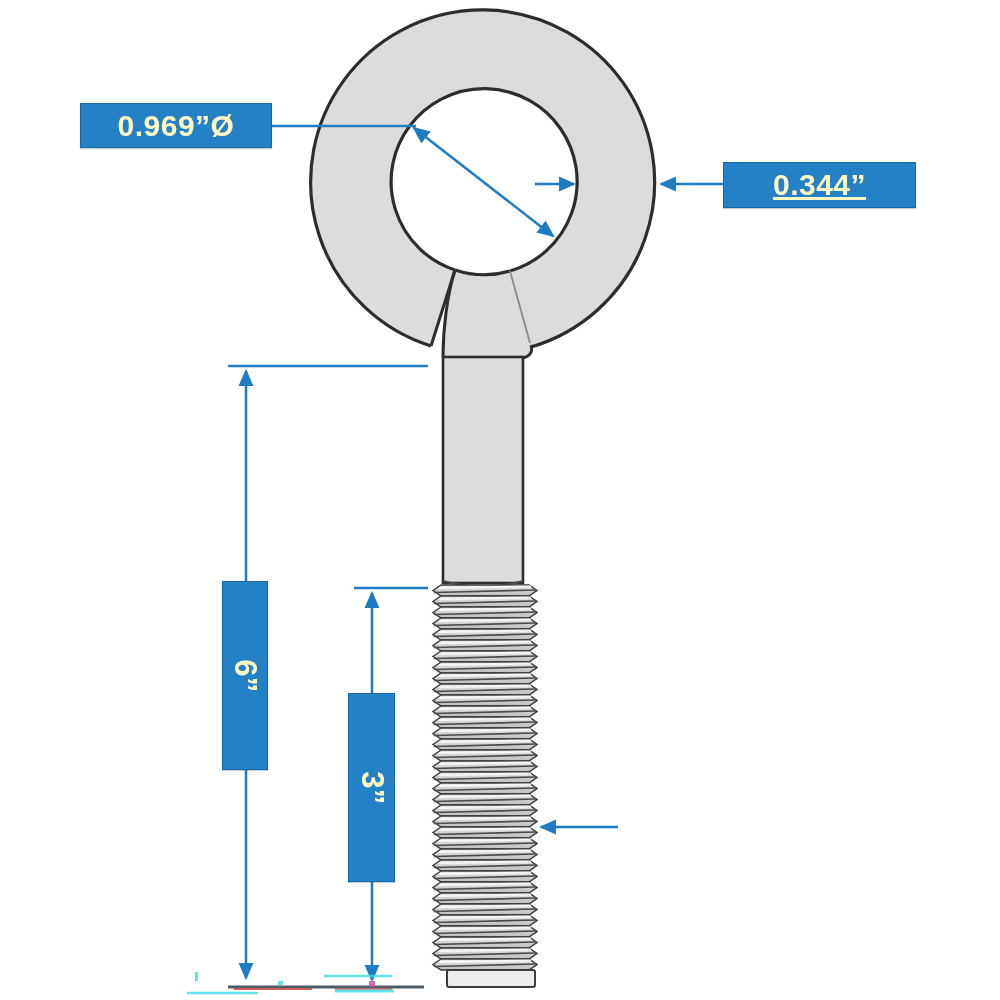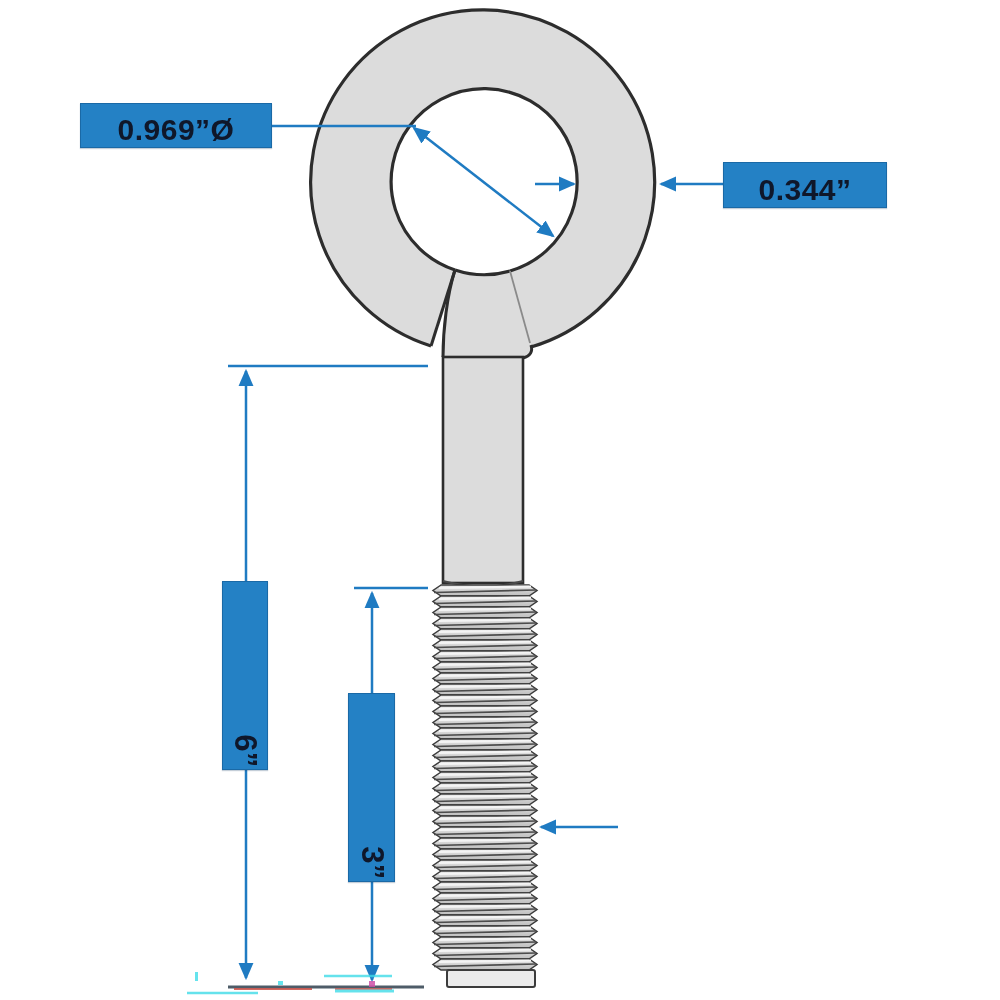--- a/index.html
+++ b/index.html
@@ -15,34 +15,34 @@
     background: #ffffff;
   }
   .stage svg {
     position: absolute; left: 0; top: 0;
   }
   .callout {
     position: absolute;
     background: #2481c5;
     border: 1px solid rgba(16, 76, 128, 0.45);
     box-sizing: border-box;
-    color: #0f172a;
+    color: #fef9c3;
     font-weight: bold;
     display: flex;
-    align-items: flex-end;
+    align-items: center;
     justify-content: center;
     letter-spacing: 0.5px;
     box-shadow: 0 1px 1px rgba(20,60,100,0.25);
   }
   .callout span { white-space: nowrap; }
   .h-label { font-size: 30px; }
   .v-label { font-size: 31px; }
   .v-label span { transform: rotate(90deg); }
   #lbl-eye-diameter  { left: 80px;  top: 103px; width: 192px; height: 45px; }
-  #lbl-eye-thickness { left: 723px; top: 162px; width: 164px; height: 46px; }
+  #lbl-eye-thickness { left: 723px; top: 162px; width: 193px; height: 46px; text-decoration: underline; }
   #lbl-thread-spec   { left: 618px; top: 805px; width: 295px; height: 45px; font-size: 28px; }
   #lbl-shank-length  { left: 222px; top: 581px; width: 46px;  height: 189px; }
   #lbl-thread-length { left: 348px; top: 693px; width: 47px;  height: 189px; }
 </style>
 </head>
 <body>
 
 <div class="stage">
 
   <svg width="1000" height="1000" viewBox="0 0 1000 1000">

